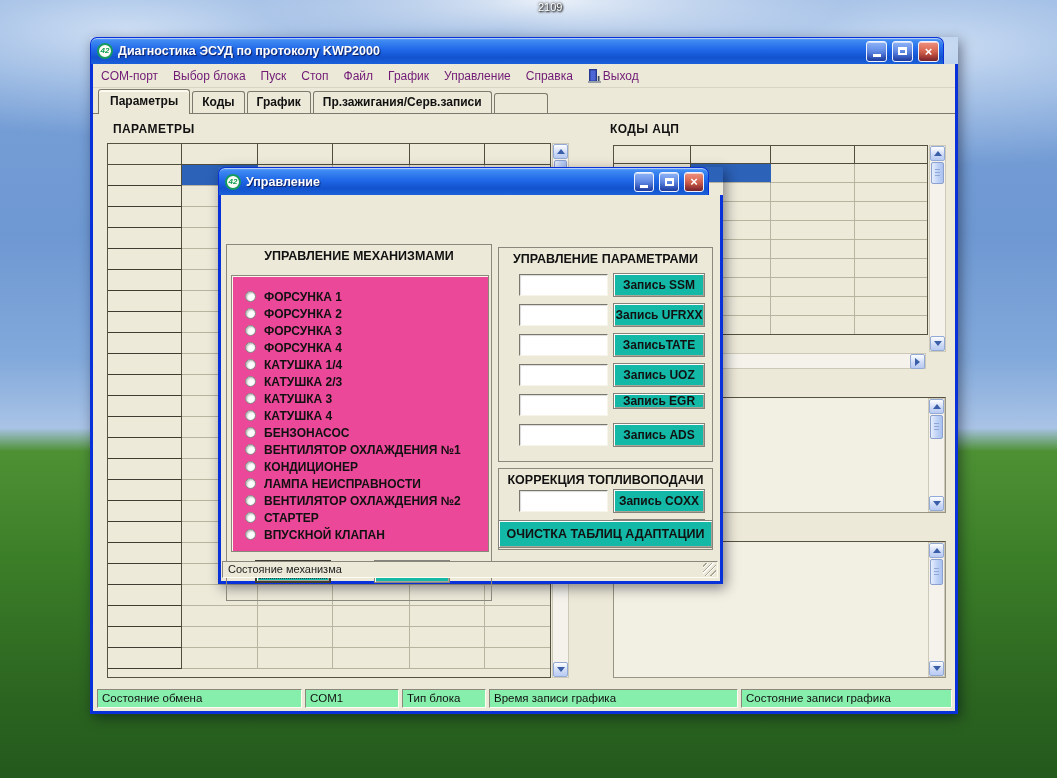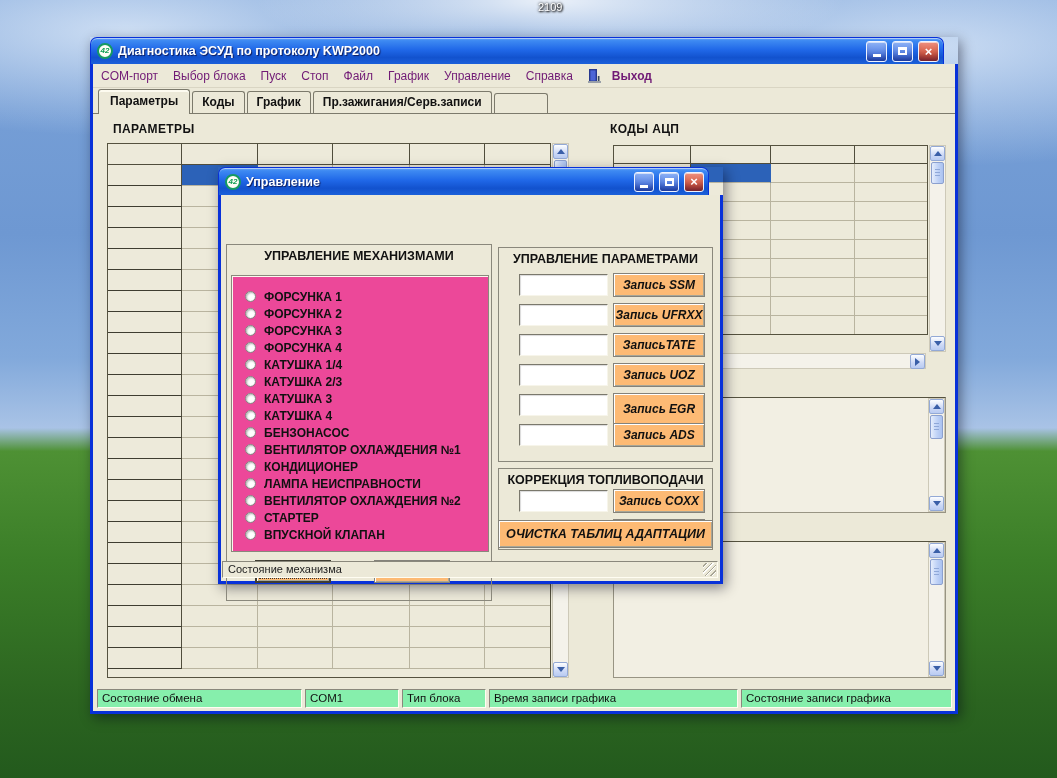--- a/index.html
+++ b/index.html
@@ -38,21 +38,21 @@
   .glyph-max{display:block;width:9px;height:8px;border:2px solid #fff;border-top-width:3px;}
   .glyph-x{font:bold 13px/13px "Liberation Sans",sans-serif;}
   .winbody{position:absolute;left:0;right:0;top:27px;bottom:0;background:#ECE9D8;
     border:3px solid #0831D9;border-top:none;}
 
   
   .menu-bar{position:absolute;left:0;right:0;top:0;height:24px;display:flex;align-items:center;
     padding-left:8px;border-bottom:1px solid #d9d5c3;}
   .menu-items{display:flex;gap:15px;align-items:center;}
   .menu-item{font-size:12px;color:#701a75;cursor:default;white-space:nowrap;}
-  .menu-exit{display:flex;align-items:center;gap:10px;margin-left:15px;font-weight:bold;}
+  .menu-exit{display:flex;align-items:center;gap:1px;margin-left:15px;}
   .tab-strip{position:absolute;left:0;right:0;top:24px;height:26px;display:flex;align-items:flex-end;
     padding-left:5px;border-bottom:1px solid #7c7a6c;}
   .tab{background:#ECE9D8;border:1px solid #7c7a6c;border-bottom:none;border-radius:3px 3px 0 0;
     padding:3px 9px 4px;font-size:12px;font-weight:bold;color:#111;margin-right:2px;position:relative;}
   .tab.active{padding:4px 11px 6px;margin-bottom:-1px;box-shadow:inset 0 2px 0 #fdfbf0;}
   .tab.empty{width:54px;height:20px;}
 
   .sec-label{position:absolute;font-size:12px;font-weight:bold;color:#111;letter-spacing:.4px;}
 
   
@@ -91,25 +91,25 @@
 
   
   .groupbox{position:absolute;border:1px solid #8a887c;margin-top:44px;}
   .gb-title{text-align:center;font-size:12.5px;font-weight:bold;color:#111;margin-top:4px;white-space:nowrap;}
   .radio-box{position:absolute;border:1px solid #8a887c;background:#ec4899;
     box-shadow:inset 1px 1px 0 #fbf9ee;padding:12px 0 0 13px;}
   .radio-item{display:flex;align-items:center;gap:8px;height:17px;}
   .radio-dot{width:11px;height:11px;border-radius:50%;background:#fff;border:1px solid #848481;
     box-shadow:inset 1px 1px 2px rgba(0,0,0,.3);flex:0 0 auto;}
   .radio-label{font-size:12px;font-weight:bold;color:#111;white-space:nowrap;}
-  .btn{position:absolute;background:#fdba74;border:1px solid #84827a;
+  .btn{position:absolute;background:#14b8a6;border:1px solid #84827a;
     box-shadow:inset 1px 1px 0 #ffffff, inset -1px -1px 0 #a8a696;
     font-family:"Liberation Sans","DejaVu Sans",sans-serif;
     font-size:12px;font-weight:bold;color:#111;display:flex;align-items:center;justify-content:center;
-    white-space:nowrap;cursor:default;font-style:italic;}
+    white-space:nowrap;cursor:default;}
   .btn.default{border:2px solid #3f3d33;outline:1px dotted #333;outline-offset:-5px;}
   .field{position:absolute;background:#fff;border:1px solid;border-color:#7a786c #f7f5ea #f7f5ea #7a786c;
     box-shadow:inset 1px 1px 1px rgba(0,0,0,.15);font-size:12px;padding:0 3px;}
   .dlg-status{position:absolute;border:1px solid;border-color:#8a887c #fffdf2 #fffdf2 #8a887c;
     background:#ECE9D8;font-size:11px;color:#222;padding:1px 0 0 5px;}
   .exit-icon{width:14px;height:14px;display:inline-block;}
 </style>
 </head>
 <body>
 
@@ -488,21 +488,21 @@
       <div class="gb-title">УПРАВЛЕНИЕ ПАРАМЕТРАМИ</div>
     <input class="field" style="left: 20px; top: 26px; width: 89px; height: 22px;">
         <div class="btn" style="left: 114px; top: 25px; width: 92px; height: 24px;">Запись SSM</div>
         <input class="field" style="left: 20px; top: 56px; width: 89px; height: 22px;">
         <div class="btn" style="left: 114px; top: 55px; width: 92px; height: 24px;">Запись UFRXX</div>
         <input class="field" style="left: 20px; top: 86px; width: 89px; height: 22px;">
         <div class="btn" style="left: 114px; top: 85px; width: 92px; height: 24px;">ЗаписьTATE</div>
         <input class="field" style="left: 20px; top: 116px; width: 89px; height: 22px;">
         <div class="btn" style="left: 114px; top: 115px; width: 92px; height: 24px;">Запись UOZ</div>
         <input class="field" style="left: 20px; top: 146px; width: 89px; height: 22px;">
-        <div class="btn" style="left: 114px; top: 145px; width: 92px; height: 32px;">Запись EGR</div>
+        <div class="btn" style="left: 114px; top: 145px; width: 92px; height: 16px;">Запись EGR</div>
         <input class="field" style="left: 20px; top: 176px; width: 89px; height: 22px;">
         <div class="btn" style="left: 114px; top: 175px; width: 92px; height: 24px;">Запись ADS</div>
       </div>
 
     <div class="groupbox" style="left:277px;top:229px;width:215px;height:82px;" id="fuel-group">
       <div class="gb-title">КОРРЕКЦИЯ ТОПЛИВОПОДАЧИ</div>
     <input class="field" style="left: 20px; top: 21px; width: 89px; height: 22px;">
         <div class="btn" style="left: 114px; top: 20px; width: 92px; height: 24px;">Запись COXX</div>
         <input class="field" style="left: 20px; top: 51px; width: 89px; height: 22px;">
         <div class="btn" style="left: 114px; top: 50px; width: 92px; height: 24px;">Запись COGL</div>

